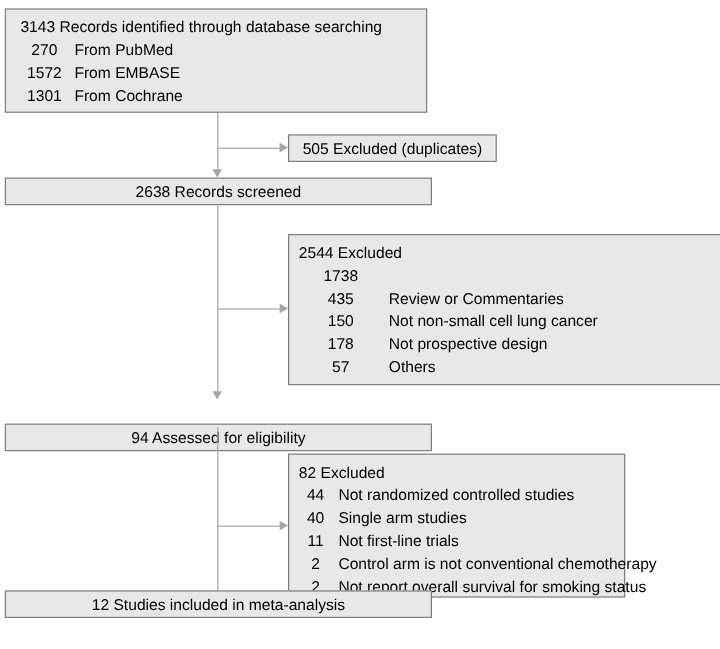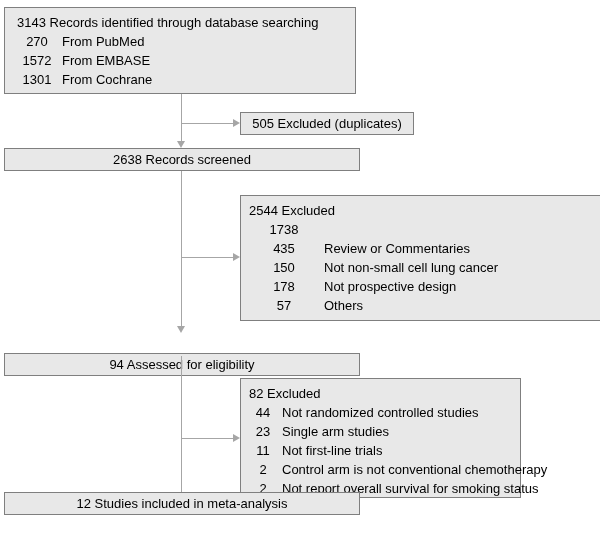--- a/index.html
+++ b/index.html
@@ -109,21 +109,21 @@
 <div class="arr-right" style="left:233px;top:434px;"></div>
 <div class="arr-down" style="left:177px;top:507px;"></div>
 
 <div class="box multi" style="left:240px;top:378px;width:281px;height:120px;">
   <div>82 Excluded</div>
   <div class="itemrow">
     <span class="num colC">44</span>
     <span class="lbl">Not randomized controlled studies</span>
   </div>
   <div class="itemrow">
-    <span class="num colC">23</span>
+    <span class="num colC">40</span>
     <span class="lbl">Single arm studies</span>
   </div>
   <div class="itemrow">
     <span class="num colC">11</span>
     <span class="lbl">Not first-line trials</span>
   </div>
   <div class="itemrow">
     <span class="num colC">2</span>
     <span class="lbl">Control arm is not conventional chemotherapy</span>
   </div>

